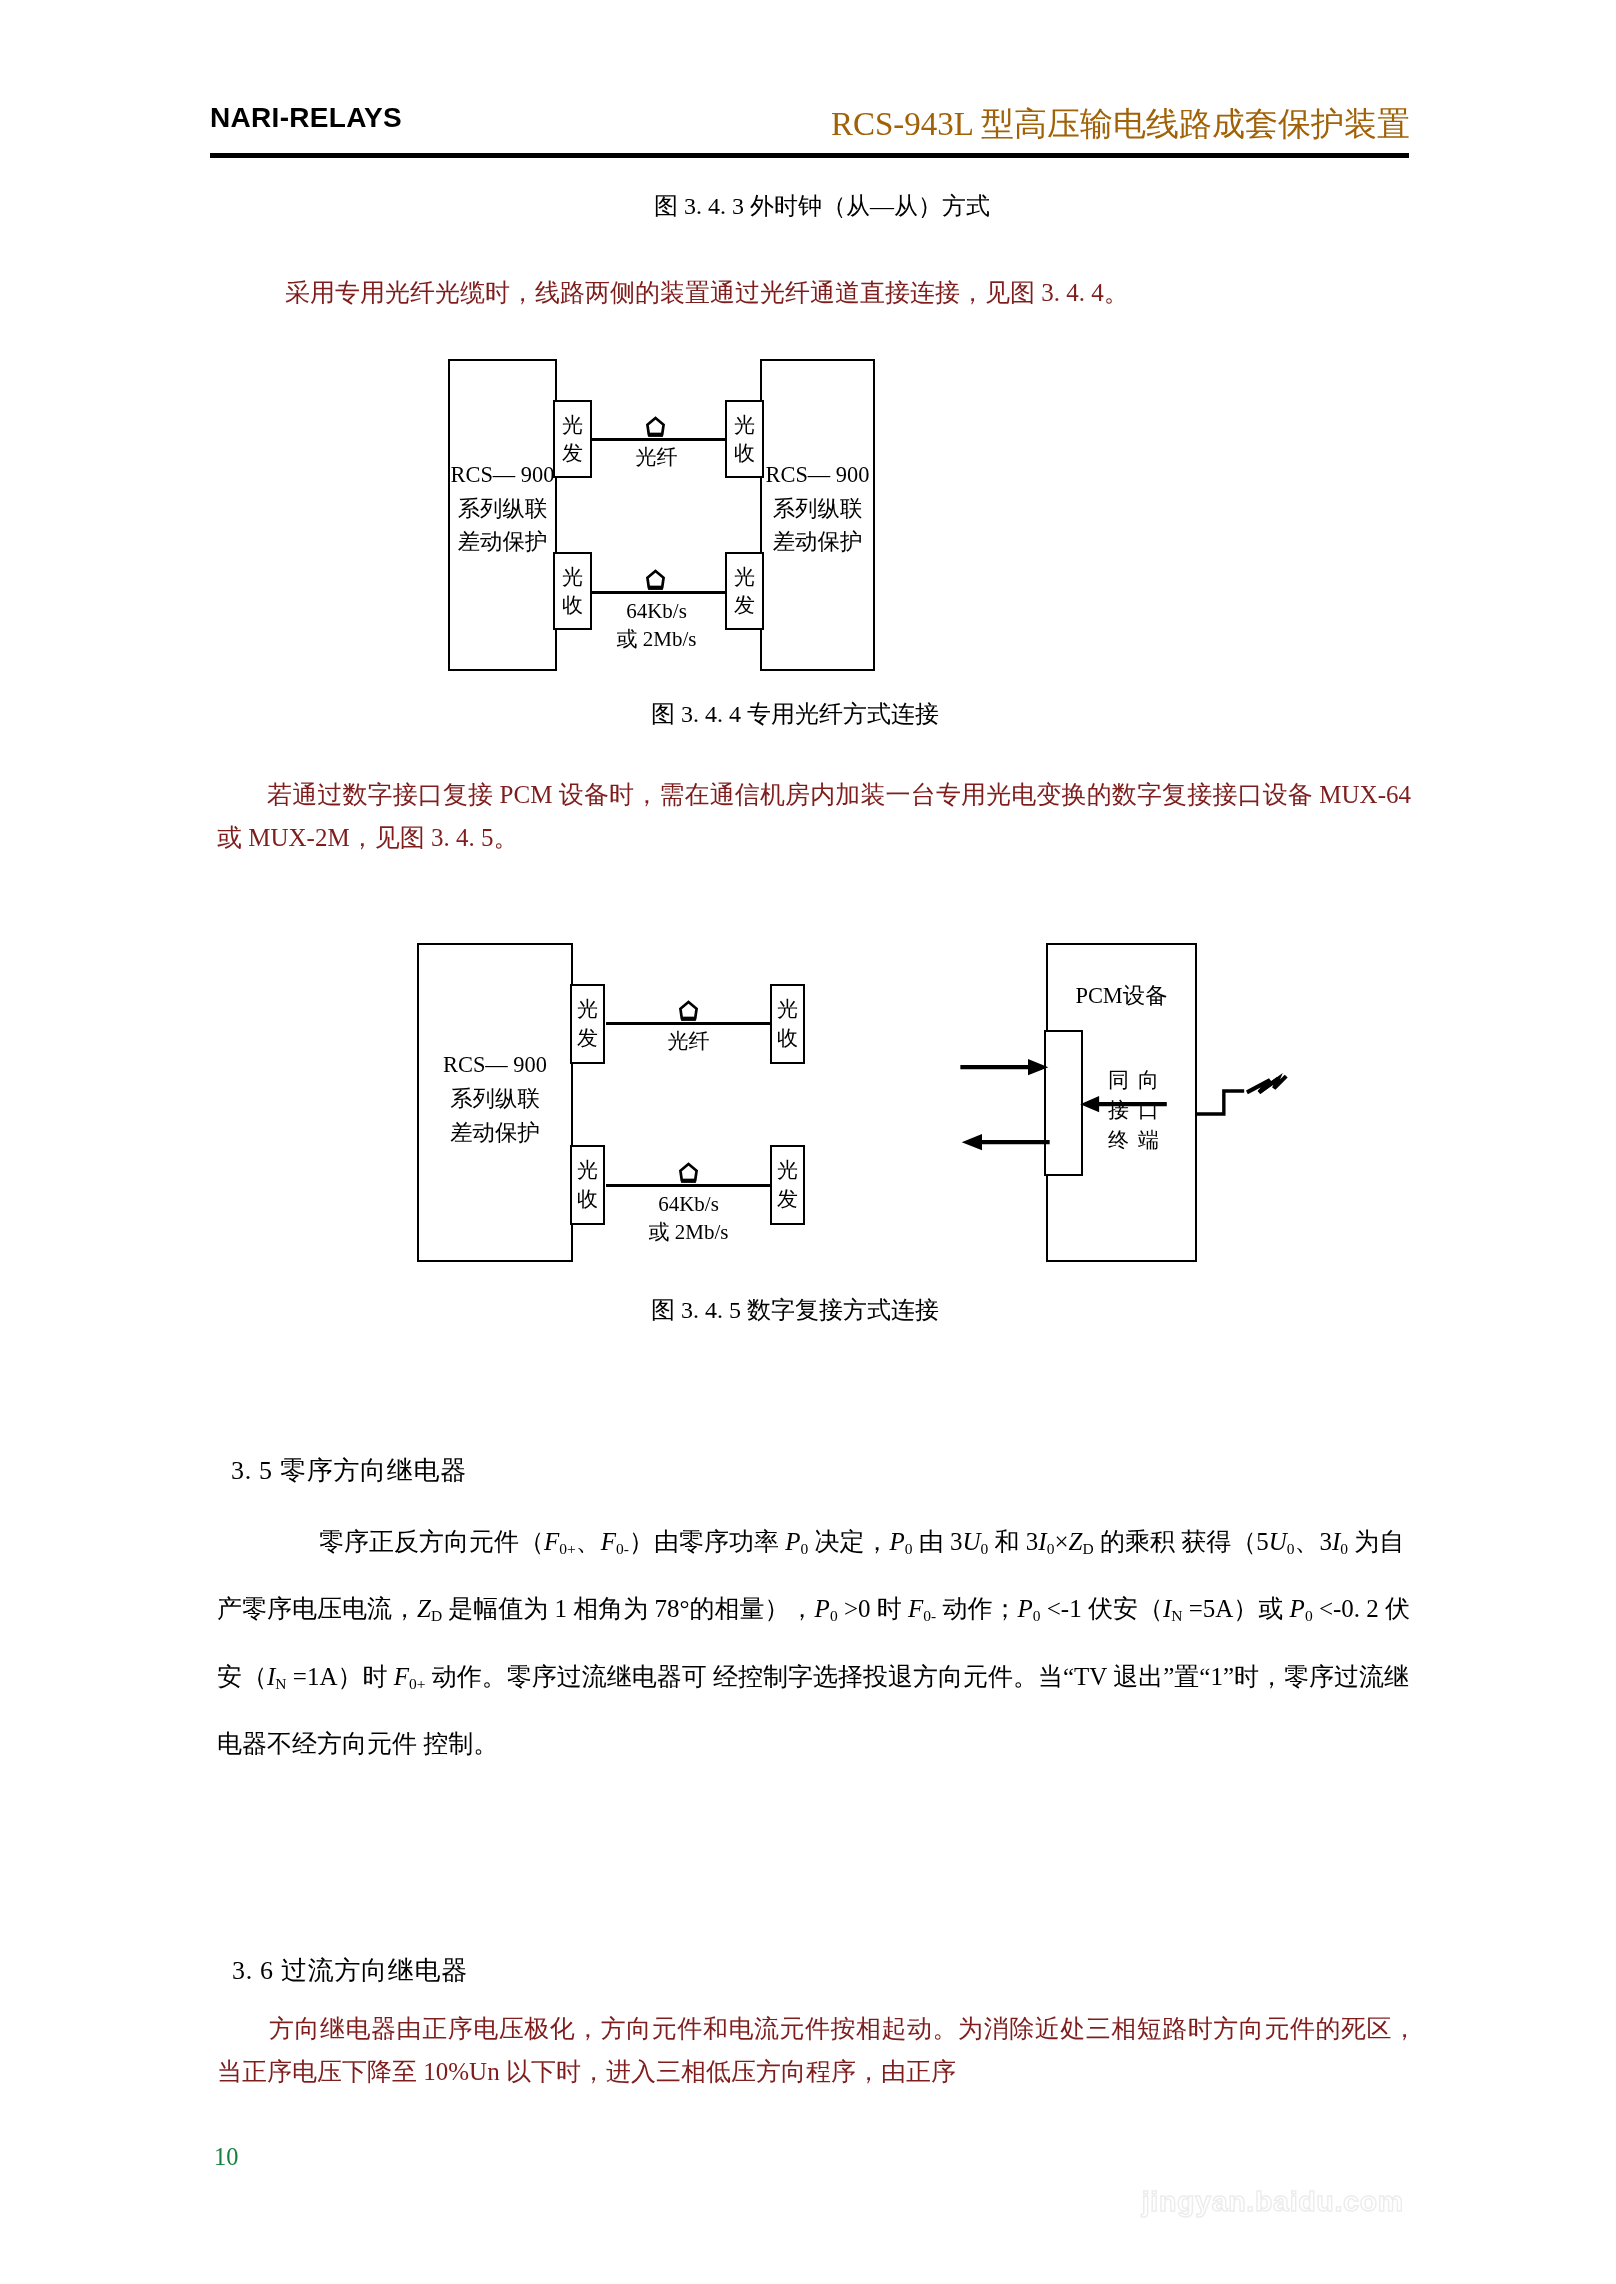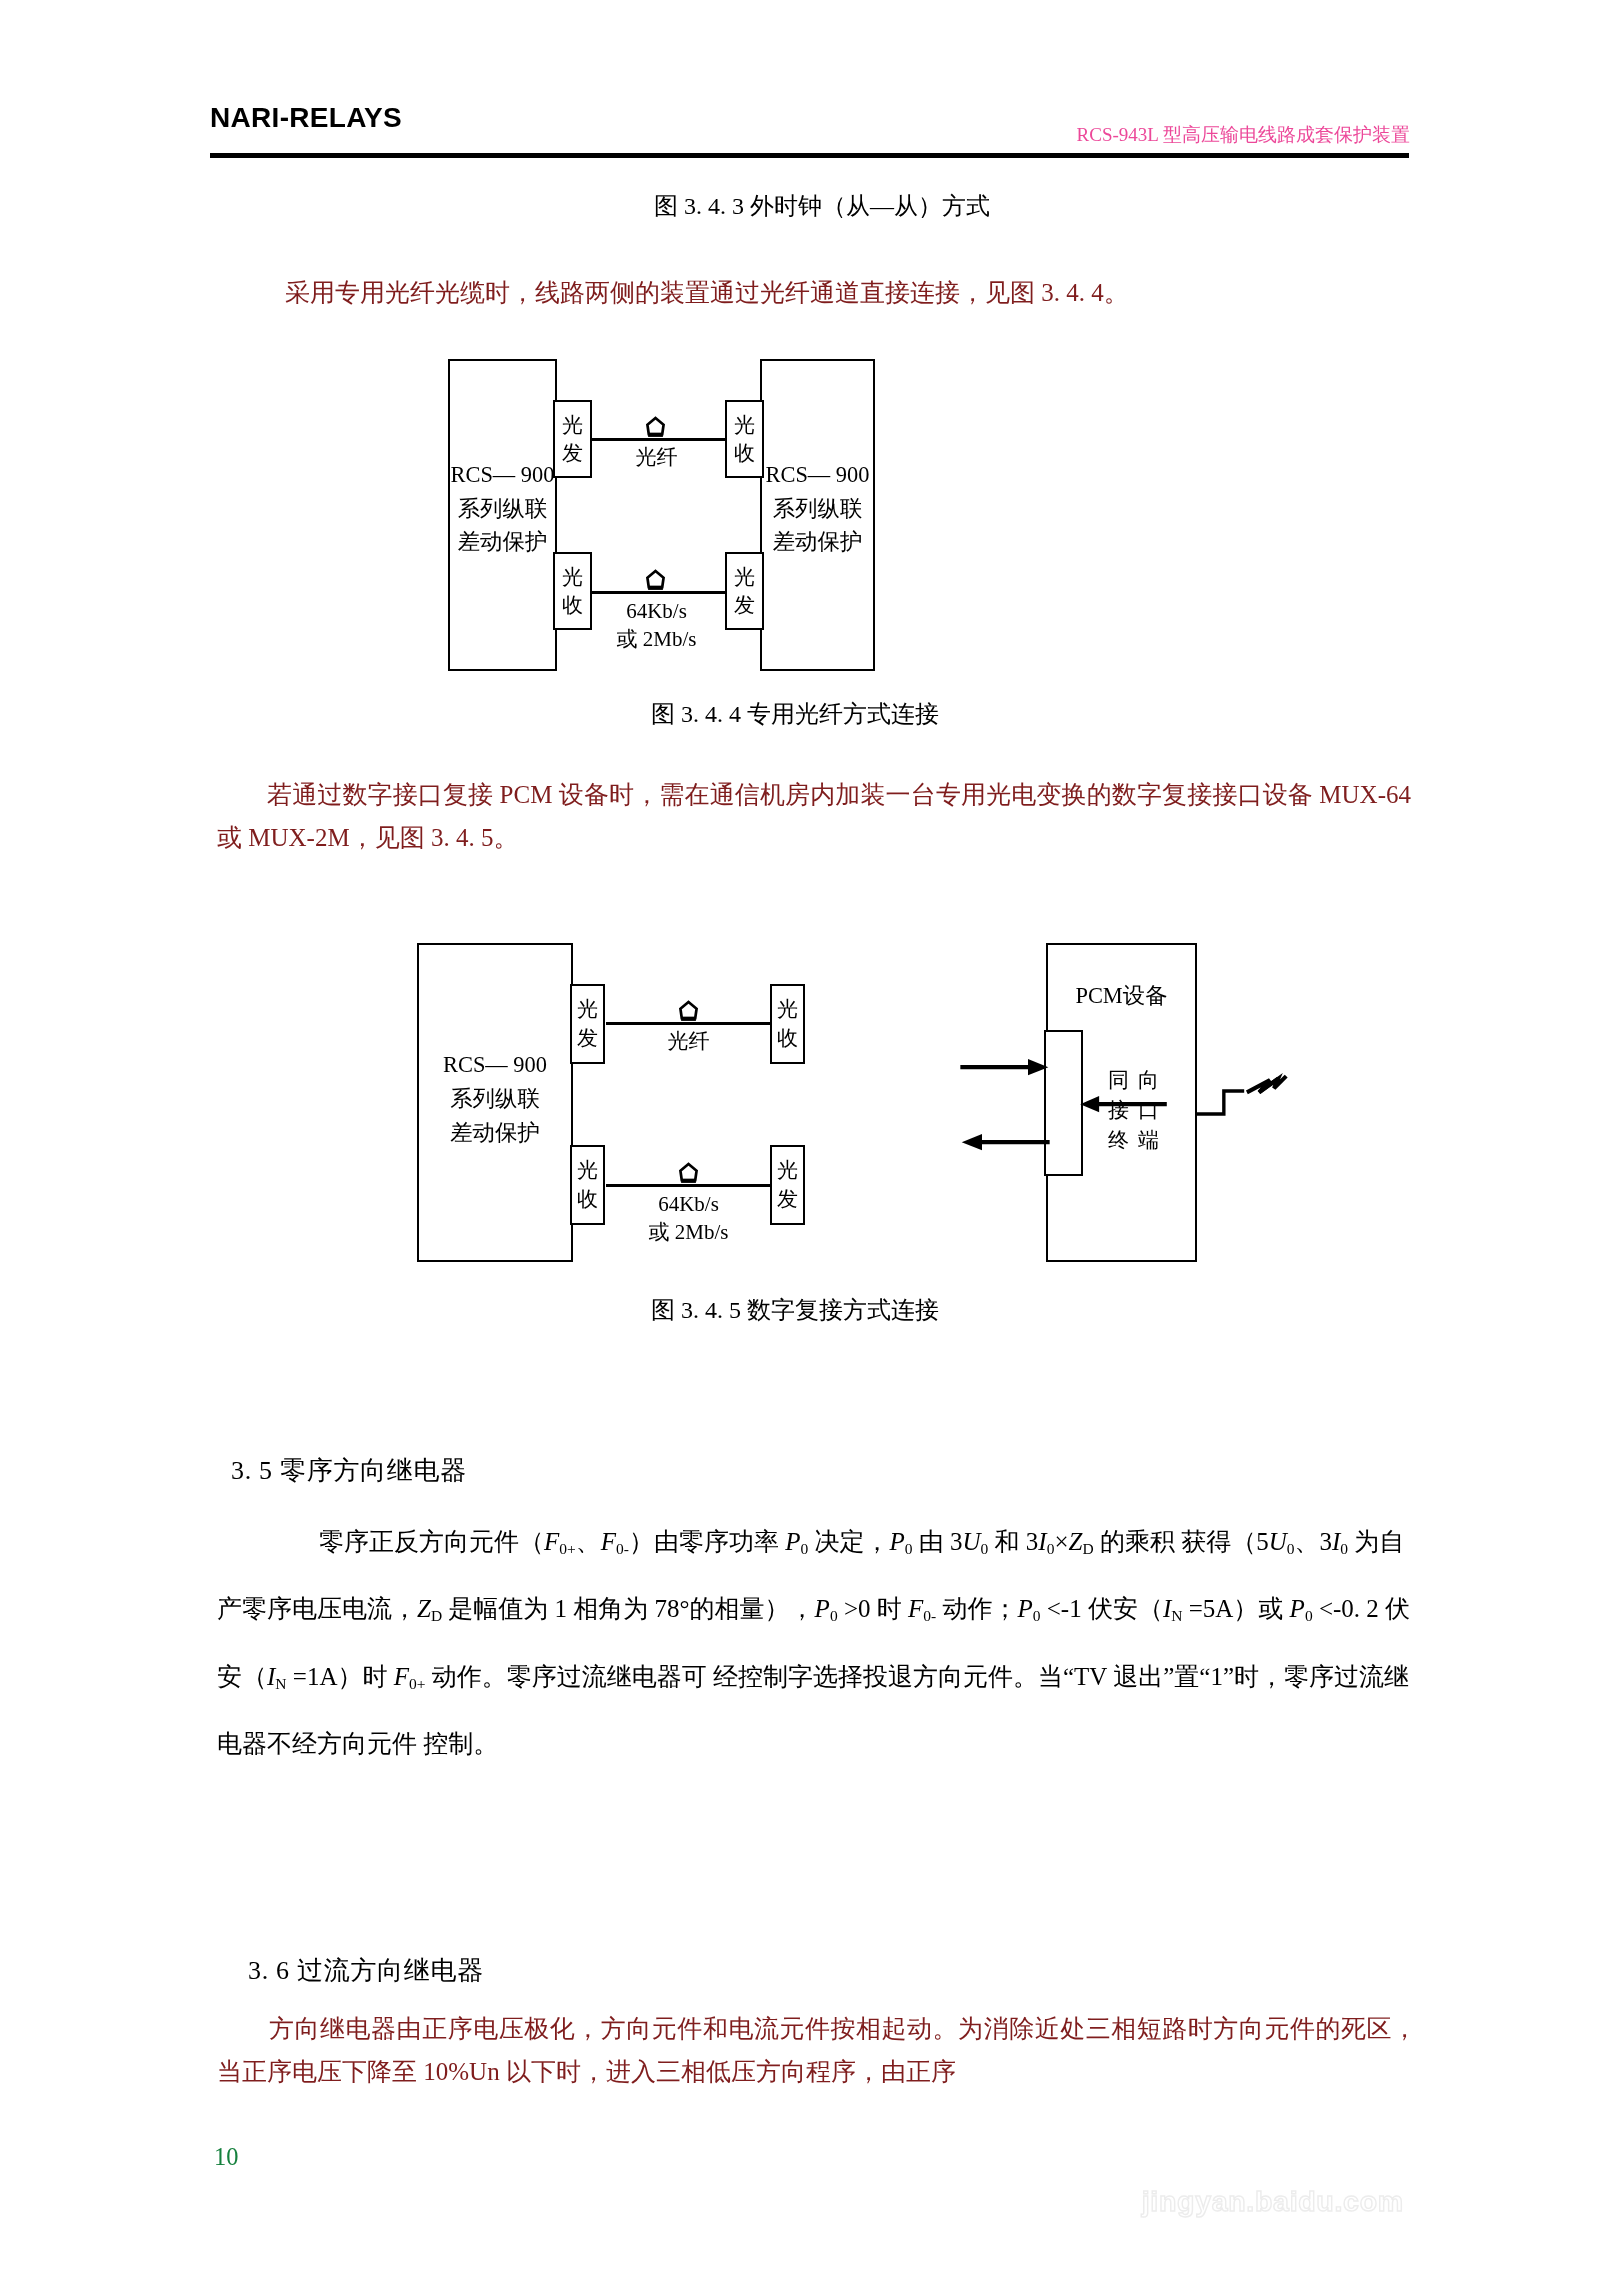--- a/index.html
+++ b/index.html
@@ -33,24 +33,24 @@
     top: 0;
     font-family: "Liberation Sans", "DejaVu Sans", sans-serif;
     font-weight: bold;
     font-size: 28px;
     letter-spacing: 0.3px;
     color: #000;
   }
   .header-right {
     position: absolute;
     right: 0;
-    top: 20px;
-    font-size: 19px;
-    white-space: nowrap;
-    color: #ec4899;
+    top: 0;
+    font-size: 33px;
+    white-space: nowrap;
+    color: #a16207;
   }
   .header-rule {
     position: absolute;
     left: 210px;
     top: 153px;
     width: 1199px;
     height: 4.7px;
     background: #000;
   }
 
@@ -335,21 +335,21 @@
 
     <span>获得（5</span><i>U</i><sub>0</sub><span>、3</span><i>I</i><sub>0</sub><span> 为自产零序电压电流，</span><i>Z</i><sub>D</sub><span> 是幅值为 1 相角为 78°的相量），</span><i>P</i><sub>0</sub><span> &gt;0 时 </span><i>F</i><sub>0-</sub>
 
     <span>动作；</span><i>P</i><sub>0</sub><span> &lt;-1 伏安（</span><i>I</i><sub>N</sub><span> =5A）或 </span><i>P</i><sub>0</sub><span> &lt;-0. 2 伏安（</span><i>I</i><sub>N</sub><span> =1A）时 </span><i>F</i><sub>0+</sub><span> 动作。零序过流继电器可</span>
 
     <span>经控制字选择投退方向元件。当“TV 退出”置“1”时，零序过流继电器不经方向元件</span>
 
     <span>控制。</span>
   </div>
 
-  <div class="heading" style="left:248px; top:1953px;font-family:Liberation Serif, serif;">3. 6 过流方向继电器</div>
+  <div class="heading" style="left:232px; top:1953px;font-family:Liberation Serif, serif;">3. 6 过流方向继电器</div>
 
   <div class="para" style="left:217px; top:2007px; width:1200px; text-indent:52px;">方向继电器由正序电压极化，方向元件和电流元件按相起动。为消除近处三相短路时方向元件的死区，当正序电压下降至 10%Un 以下时，进入三相低压方向程序，由正序</div>
 
   <div class="pageno">10</div>
 
   <div class="watermark">
     <div class="wm-sub">jingyan.baidu.com</div>
   </div>
 
 </div>

